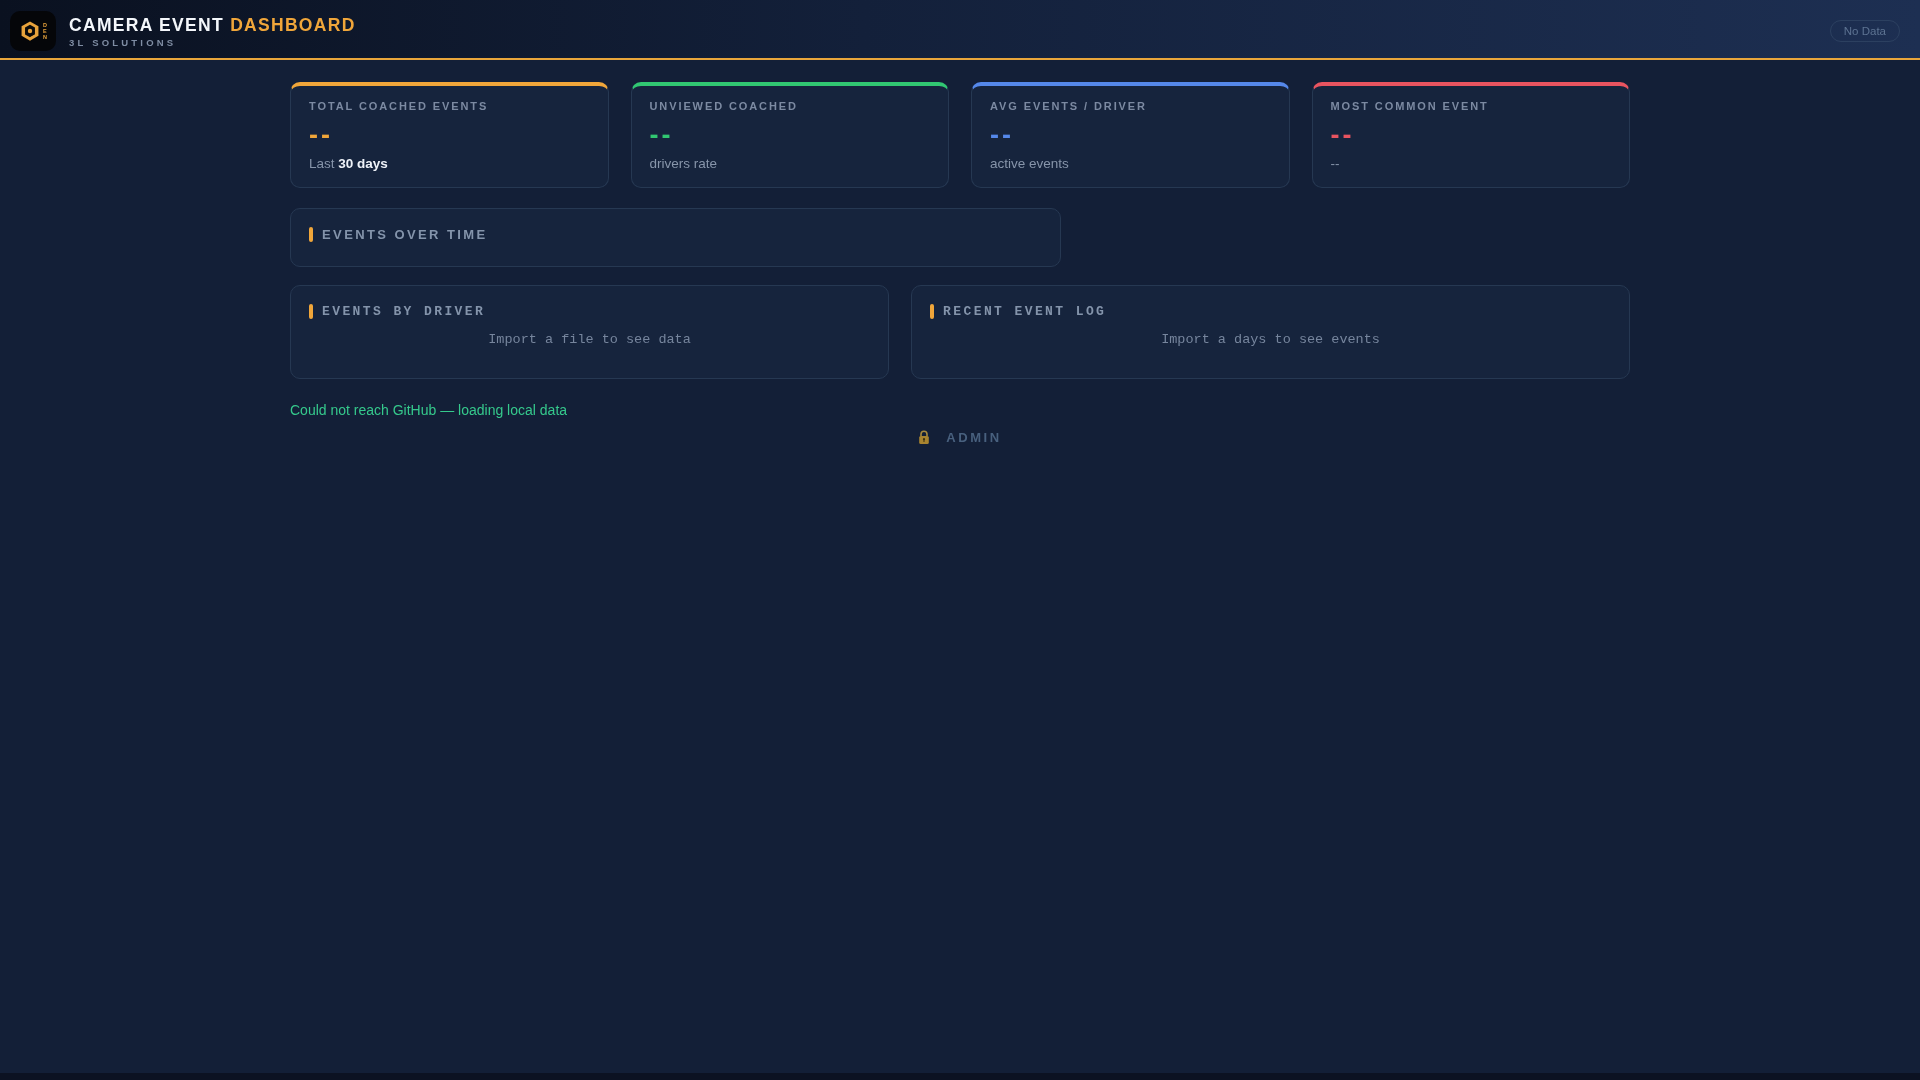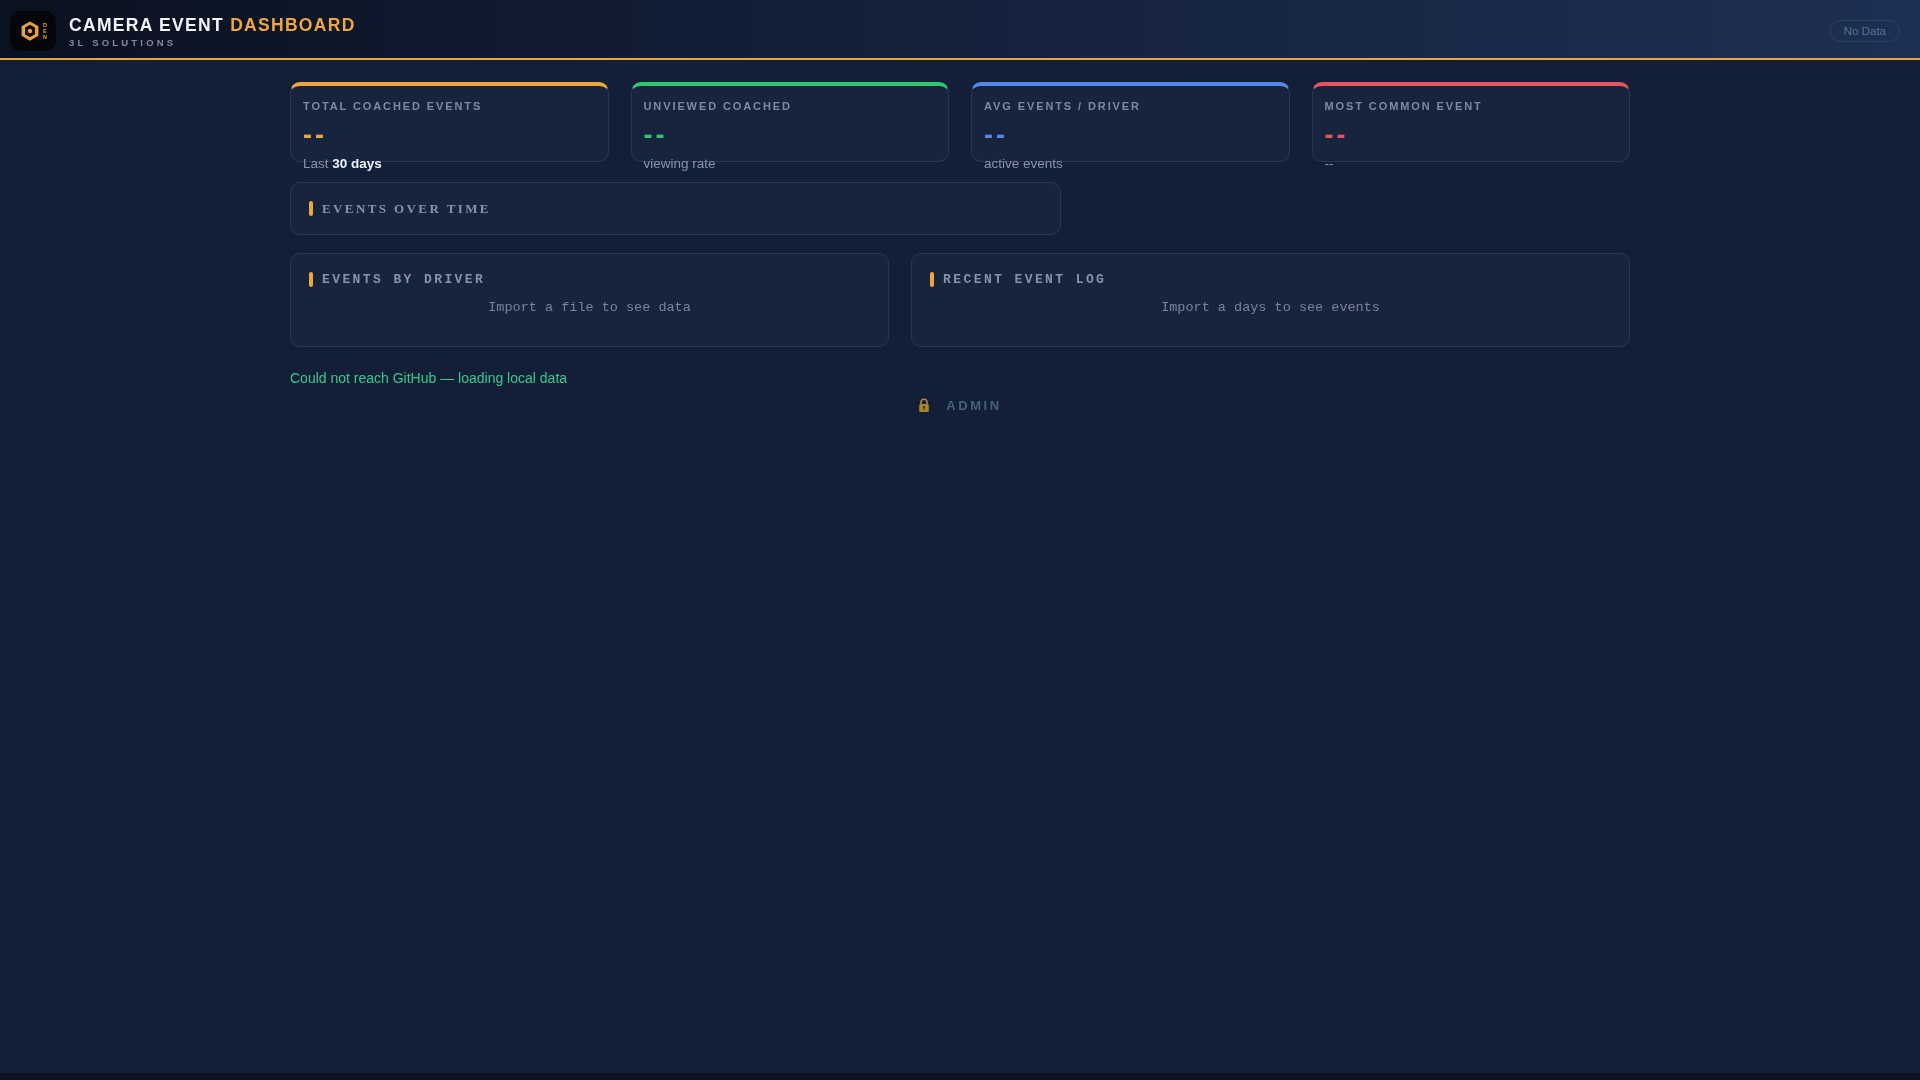--- a/index.html
+++ b/index.html
@@ -68,23 +68,23 @@
     border-radius: 10px;
   }
 
   
   .kpi-row {
     display: grid;
     grid-template-columns: repeat(4, 1fr);
     gap: 22px;
   }
   .kpi-card {
-    height: 80px;
+    height: 106px;
     border-top: 4px solid var(--accent, #f0a63a);
-    padding: 14px 18px 12px 12px;
+    padding: 14px 18px 12px 18px;
   }
   .kpi-label {
     font-size: 11px; font-weight: bold; letter-spacing: 1.9px;
     color: #7c8aa2;
     text-transform: uppercase;
   }
   .kpi-value {
     margin-top: 12px;
     font-size: 27px; font-weight: 800; letter-spacing: 3px;
     color: var(--accent, #f0a63a);
@@ -105,21 +105,21 @@
     grid-template-columns: 1.41fr 1fr;
     gap: 22px;
   }
   .panel-row-3 {
     margin-top: 18px;
     display: grid;
     grid-template-columns: 1fr 1.2fr;
     gap: 22px;
   }
   .panel { padding: 18px 18px; display: flex; flex-direction: column; }
-  .panel.short { height: 53px; font-family: Liberation Serif, serif; }
+  .panel.short { height: 59px; }
   .panel.tall  { height: 94px; font-family: Liberation Mono, monospace; }
   .panel-header { display: flex; align-items: center; }
   .panel-accent-bar {
     width: 4px; height: 15px;
     border-radius: 2px;
     background: #f0a63a;
     margin-right: 9px;
     flex-shrink: 0;
   }
   .panel-title {
@@ -192,21 +192,21 @@
 
     <div class="card kpi-card" style="--accent: #f0a63a;">
       <div class="kpi-label">TOTAL COACHED EVENTS</div>
       <div class="kpi-value">--</div>
       <div class="kpi-sub"><span>Last </span><span class="strong">30 days</span></div>
     </div>
 
     <div class="card kpi-card" style="--accent: #31c772;">
       <div class="kpi-label">UNVIEWED COACHED</div>
       <div class="kpi-value">--</div>
-      <div class="kpi-sub">viewing rate</div>
+      <div class="kpi-sub">drivers rate</div>
     </div>
 
     <div class="card kpi-card" style="--accent: #5588ea;">
       <div class="kpi-label">AVG EVENTS / DRIVER</div>
       <div class="kpi-value">--</div>
       <div class="kpi-sub">active events</div>
     </div>
 
     <div class="card kpi-card" style="--accent: #e85460;">
       <div class="kpi-label">MOST COMMON EVENT</div>

